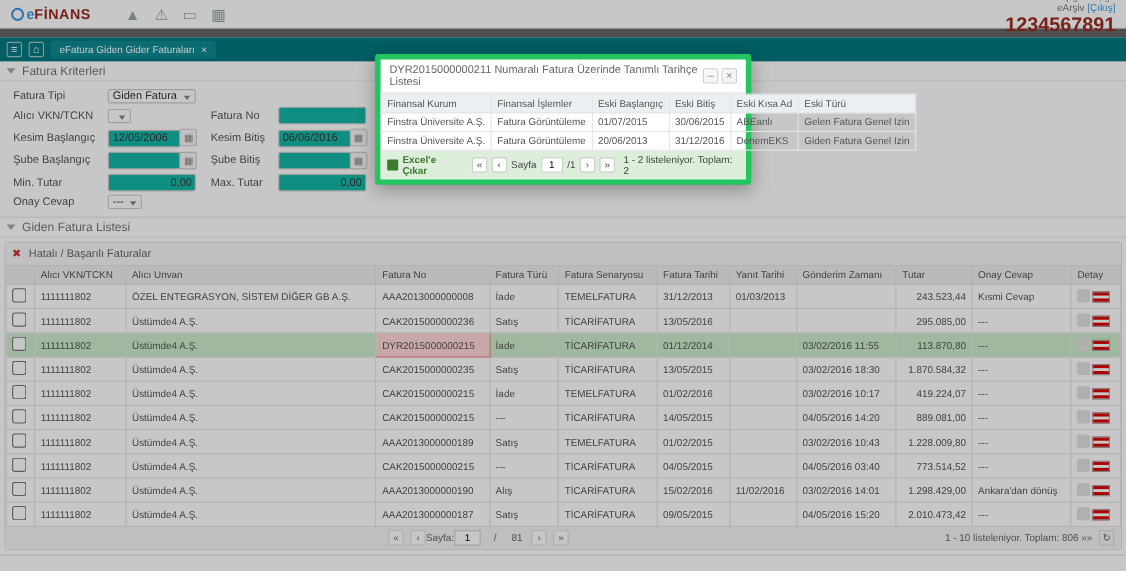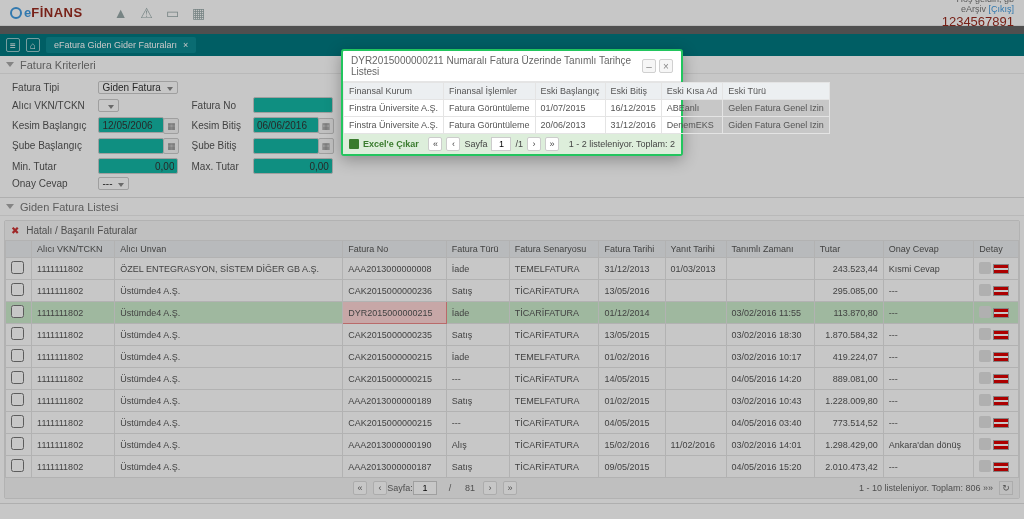--- a/index.html
+++ b/index.html
@@ -7,21 +7,21 @@
 
 
 .hdr{background:#fff;height:26px;display:flex;align-items:center;padding:0 10px;border-bottom:1px solid #eee}
 .logo{display:flex;align-items:center}
 .logo .globe{width:12px;height:12px;border:2px solid #409be0;border-radius:50%;display:inline-block;margin-right:2px}
 .logo .e{color:#409be0;font-weight:bold;font-size:13px}
 .logo .finans{color:#9a2b1f;font-weight:bold;font-size:13px;letter-spacing:.5px}
 .actions-top{margin-left:30px;display:flex;gap:10px}
 .actions-top span{width:16px;height:16px;display:inline-flex;align-items:center;justify-content:center;color:#9aa;font-size:14px}
 .user-blk{margin-left:auto;text-align:right;font-size:9px;color:#777;line-height:1.1}
-.user-blk .id{color:#9a2b1f;font-weight:normal;font-size:13px}
+.user-blk .id{color:#9a2b1f;font-weight:bold;font-size:18px}
 .user-blk a{color:#409be0;text-decoration:none}
 
 
 .menu{background:#666;height:8px}
 .tabs{background:#017980;height:22px;display:flex;align-items:center;padding-left:6px;gap:6px}
 .tabs .sq{width:14px;height:14px;border:1px solid rgba(255,255,255,.6);border-radius:2px;display:inline-flex;align-items:center;justify-content:center;color:#fff;font-size:10px}
 .tabs .tab{background:#0e8b93;color:#fff;font-size:9px;padding:3px 8px;border-radius:2px;display:flex;align-items:center;gap:6px}
 
 
 .panel{border-bottom:1px solid #e0e0e0}
@@ -54,21 +54,21 @@
 .flags{width:16px;height:10px;display:inline-block;background:linear-gradient(#d00 33%, #fff 33%,#fff 66%, #d00 66%);border:1px solid #aaa;margin-left:2px}
 .pdficon{width:12px;height:12px;display:inline-block;background:#e2e2e2;border-radius:2px}
 
 .pager{background:#f5f5f5;padding:3px 6px;display:flex;align-items:center;font-size:9px;color:#666}
 .pager .nav{display:flex;gap:6px;align-items:center;margin:0 auto}
 .pager .nav span{width:14px;height:14px;display:inline-flex;align-items:center;justify-content:center;border:1px solid #ddd;border-radius:2px;background:#fff}
 .pager .nav input{width:24px;height:14px;border:1px solid #ccc;text-align:center;font-size:9px}
 
 
 .modal-mask{position:absolute;inset:0;background:rgba(0,0,0,.22);display:flex;align-items:flex-start;justify-content:center;z-index:50}
-.modal{margin-top:49px;width:342px;background:#fff;border:2px solid #22c55e;border-radius:3px;box-shadow:0 4px 16px rgba(0,0,0,.3)}
+.modal{margin-top:49px;width:342px;background:#fff;border:5px solid #22c55e;border-radius:3px;box-shadow:0 4px 16px rgba(0,0,0,.3)}
 .modal .mhdr{padding:4px 8px;font-size:10px;color:#666;border-bottom:1px solid #e5e5e5;display:flex;align-items:center}
 .modal .mhdr .mtitle{flex:1}
 .modal .mhdr .mbtn{width:14px;height:14px;border:1px solid #d0d0d0;border-radius:2px;background:#f6f6f6;display:inline-flex;align-items:center;justify-content:center;font-size:10px;color:#888;margin-left:3px}
 .modal table.g th,.modal table.g td{font-size:9px}
 .modal .pager2{display:flex;align-items:center;gap:4px;padding:3px 6px;background:#ddeedb;font-size:9px}
 .modal .pager2 .lbl{color:#3a7b2e;font-weight:bold}
 .modal .pager2 .spacer{flex:1}
 .modal .pager2 .pg{width:14px;height:14px;border:1px solid #ccc;background:#fff;display:inline-flex;align-items:center;justify-content:center;border-radius:2px}
 .modal .pager2 input{width:20px;height:14px;border:1px solid #ccc;text-align:center;font-size:9px}
 </style>
@@ -166,21 +166,21 @@
       <thead>
           <tr id="grid-head">
             <th></th>
             <th>Alıcı VKN/TCKN</th>
             <th>Alıcı Unvan</th>
             <th>Fatura No</th>
             <th>Fatura Türü</th>
             <th>Fatura Senaryosu</th>
             <th>Fatura Tarihi</th>
             <th>Yanıt Tarihi</th>
-            <th>Tanımlı Zamanı</th>
+            <th>Gönderim Zamanı</th>
             <th>Tutar</th>
             <th>Onay Cevap</th>
             <th>Detay</th>
           </tr>
         </thead>
       <tbody id="grid-body">
           <tr>
             <td><input type="checkbox" style=""></td>
             <td>1111111802</td>
             <td>ÖZEL ENTEGRASYON, SİSTEM DİĞER GB A.Ş.</td>
@@ -356,21 +356,21 @@
             <th>Eski Bitiş</th>
             <th>Eski Kısa Ad</th>
             <th>Eski Türü</th>
           </tr>
         </thead>
       <tbody id="modal-body">
           <tr>
             <td>Finstra Üniversite A.Ş.</td>
             <td>Fatura Görüntüleme</td>
             <td>01/07/2015</td>
-            <td>16/12/2015</td>
+            <td>30/06/2015</td>
             <td>ABEanlı</td>
             <td>Gelen Fatura Genel Izin</td>
           </tr>
           <tr>
             <td>Finstra Üniversite A.Ş.</td>
             <td>Fatura Görüntüleme</td>
             <td>20/06/2013</td>
             <td>31/12/2016</td>
             <td>DenemEKS</td>
             <td>Giden Fatura Genel Izin</td>

